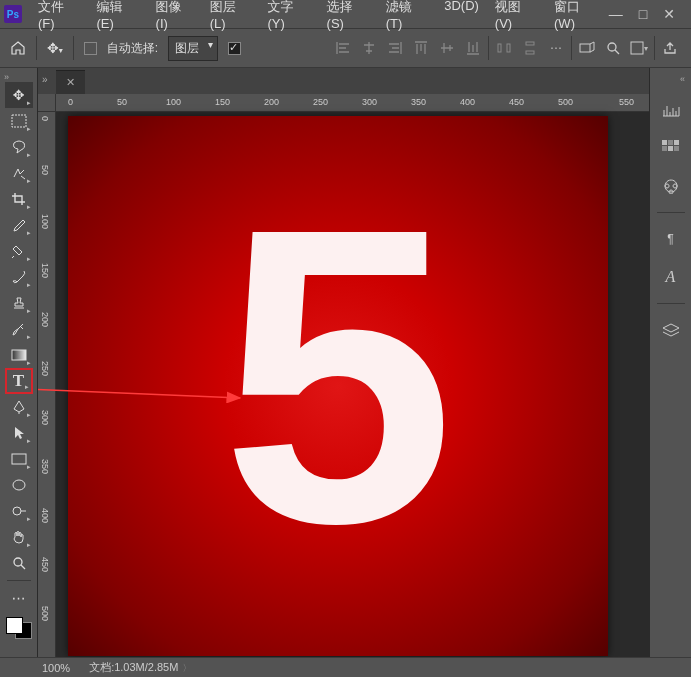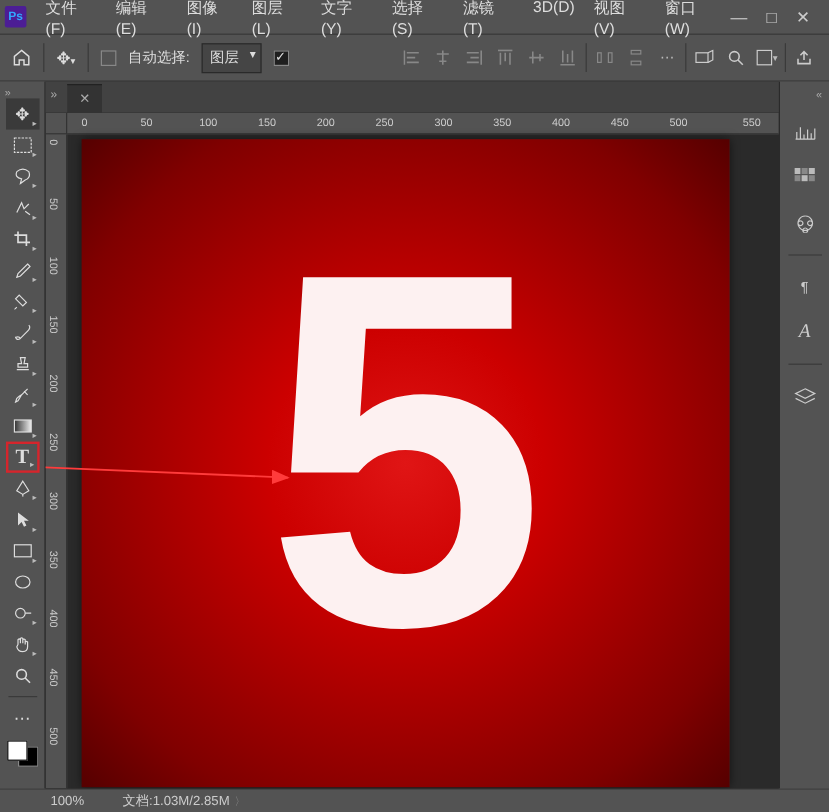--- a/index.html
+++ b/index.html
@@ -40,21 +40,21 @@
 .ruler-v { position: absolute; top: 18px; left: 0; width: 18px; bottom: 0; background: #535353; border-right: 1px solid #333; overflow: hidden; }
 .ruler-corner { position: absolute; top: 0; left: 0; width: 18px; height: 18px; background: #535353; border-right: 1px solid #333; border-bottom: 1px solid #333; }
 .ruler-h .tick { position: absolute; top: 3px; font-size: 9px; color: #ccc; }
 .ruler-v .tick { position: absolute; left: 2px; font-size: 9px; color: #ccc; writing-mode: vertical-rl; }
 .canvas { position: absolute; top: 22px; left: 30px; width: 540px; height: 540px; background: radial-gradient(circle at center, #e01515 0%, #c00 30%, #800000 80%, #550000 100%); box-shadow: 0 0 8px rgba(0,0,0,.6); display: flex; align-items: center; justify-content: center; }
 .canvas .glyph { font-size: 420px; font-weight: 600; color: #fdf1f1; font-family: Arial, sans-serif; line-height: 1; transform: translateY(-10px); }
 .arrow { position: absolute; pointer-events: none; z-index: 50; }
 .rightpanel { width: 42px; background: #535353; border-left: 1px solid #2a2a2a; display: flex; flex-direction: column; align-items: center; padding-top: 6px; gap: 14px; }
 .rp-icon { width: 24px; height: 24px; display: flex; align-items: center; justify-content: center; color: #ccc; cursor: pointer; }
 .rp-sep { width: 28px; height: 1px; background: #3a3a3a; }
-.statusbar { height: 20px; background: #535353; border-top: 1px solid #3a3a3a; display: flex; align-items: center; font-size: 11px; color: #ccc; padding-left: 42px; gap: 32px; }
+.statusbar { height: 20px; background: #535353; border-top: 1px solid #3a3a3a; display: flex; align-items: center; font-size: 11px; color: #ccc; padding-left: 42px; gap: 19px; }
 .statusbar .chev { font-size: 9px; color: #888; margin-left: 4px; }
 </style>
 </head>
 <body>
 
 <div class="titlebar">
   <div class="ps-logo">Ps</div>
   <div class="menu">
     <div class="menu-item">文件(F)</div>
     <div class="menu-item">编辑(E)</div>

